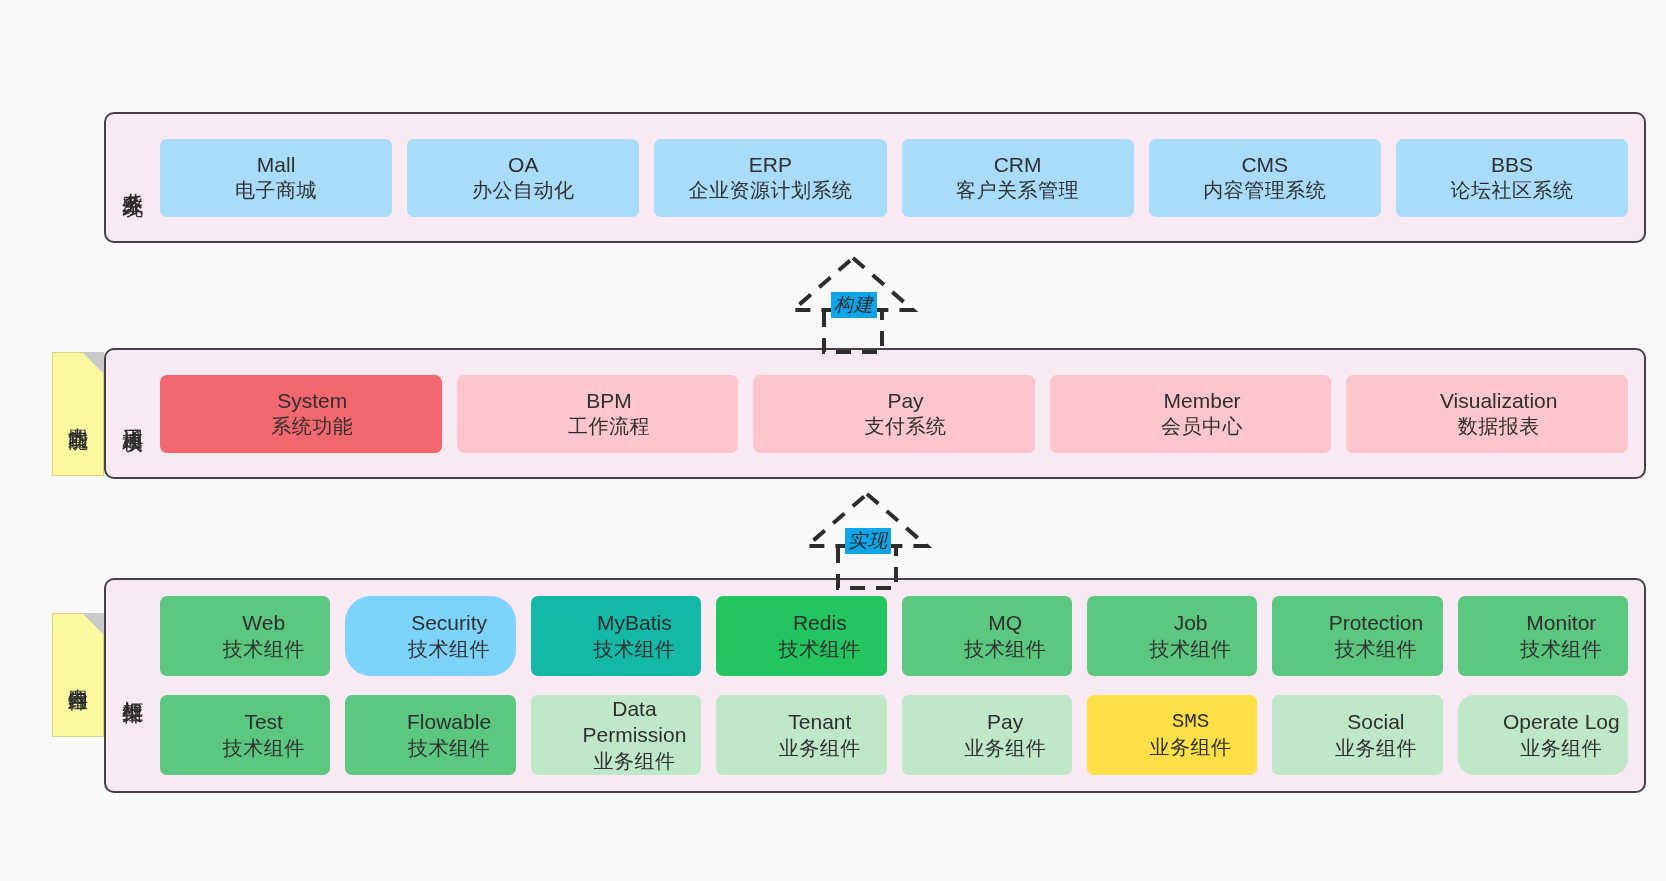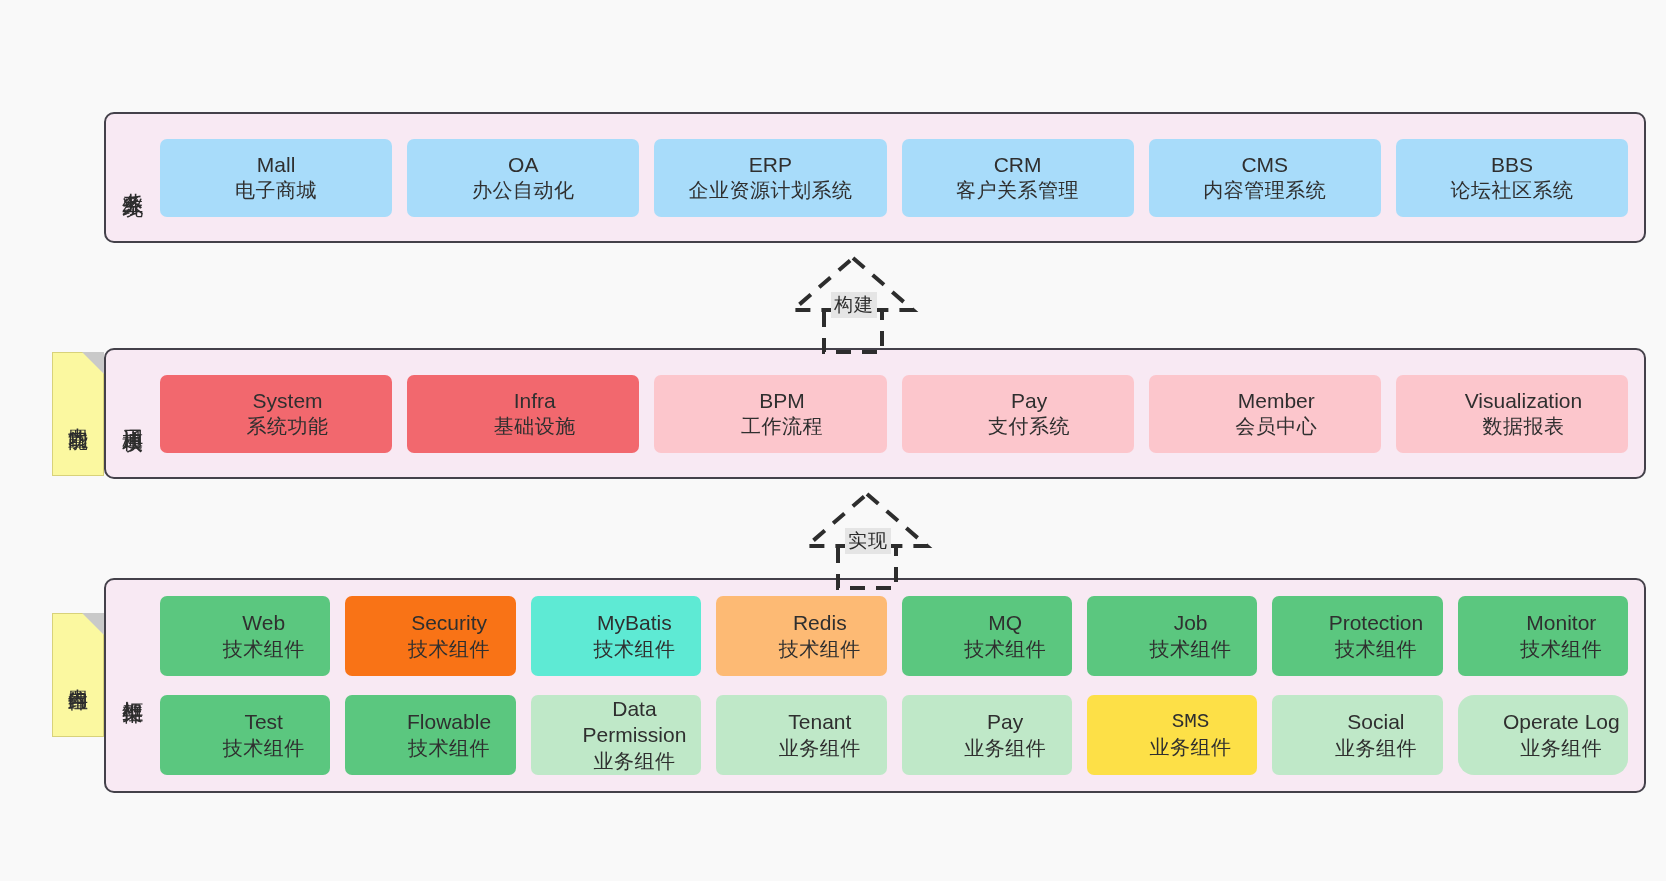--- a/index.html
+++ b/index.html
@@ -121,25 +121,26 @@
     border-left: 22px solid transparent;
     border-top: 22px solid #c9c9c9;
   }
 
   
   .arrow { position: absolute; z-index: 2; }
   .arrow-label {
     position: absolute;
     font-size: 19px;
     color: #2d2d2d;
-    background: #e5e5e5;
+    background: #0ea5e9;
     padding: 0 3px;
     letter-spacing: 1px;
     white-space: nowrap;
     z-index: 4;
+    font-style: italic;
   }
 </style>
 </head>
 <body>
 
 <div id="canvas">
 
   <div class="layer h-business" id="layer-business" style="left:88px; top:112px; width:1542px; height:131px;">
     <div class="layer-title">业务系统</div>
     <div class="layer-body">
@@ -181,24 +182,20 @@
   <div class="note" style="left:36px; top:352px; height:124px;">内置功能</div>
 
   <div class="layer h-common" id="layer-common" style="left:88px; top:348px; width:1542px; height:131px;">
     <div class="layer-title">通用模块</div>
     <div class="layer-body">
       <div class="row">
         <div class="node" style="background:#f2686e;">
           <span class="en">System</span>
           <span class="cn">系统功能</span>
         </div>
-        <div class="node" style="background:#f2686e;">
-          <span class="en">Infra</span>
-          <span class="cn">基础设施</span>
-        </div>
         <div class="node" style="background:#fcc6cc;">
           <span class="en">BPM</span>
           <span class="cn">工作流程</span>
         </div>
         <div class="node" style="background:#fcc6cc;">
           <span class="en">Pay</span>
           <span class="cn">支付系统</span>
         </div>
         <div class="node" style="background:#fcc6cc;">
           <span class="en">Member</span>
@@ -222,29 +219,29 @@
 
   <div class="layer h-frame" id="layer-framework" style="left:88px; top:578px; width:1542px; height:215px;">
     <div class="layer-title">框架组件</div>
     <div class="layer-body">
 
       <div class="row">
         <div class="node" style="background:#5bc77f;">
           <span class="en">Web</span>
           <span class="cn">技术组件</span>
         </div>
-        <div class="node" style="background:#f97316;">
+        <div class="node" style="background:#7dd3fc;border-radius:26px;">
           <span class="en">Security</span>
           <span class="cn">技术组件</span>
         </div>
-        <div class="node" style="background:#5eead4;">
+        <div class="node" style="background:#14b8a6;">
           <span class="en">MyBatis</span>
           <span class="cn">技术组件</span>
         </div>
-        <div class="node" style="background:#fdba74;">
+        <div class="node" style="background:#22c55e;">
           <span class="en">Redis</span>
           <span class="cn">技术组件</span>
         </div>
         <div class="node" style="background:#5bc77f;">
           <span class="en">MQ</span>
           <span class="cn">技术组件</span>
         </div>
         <div class="node" style="background:#5bc77f;">
           <span class="en">Job</span>
           <span class="cn">技术组件</span>

